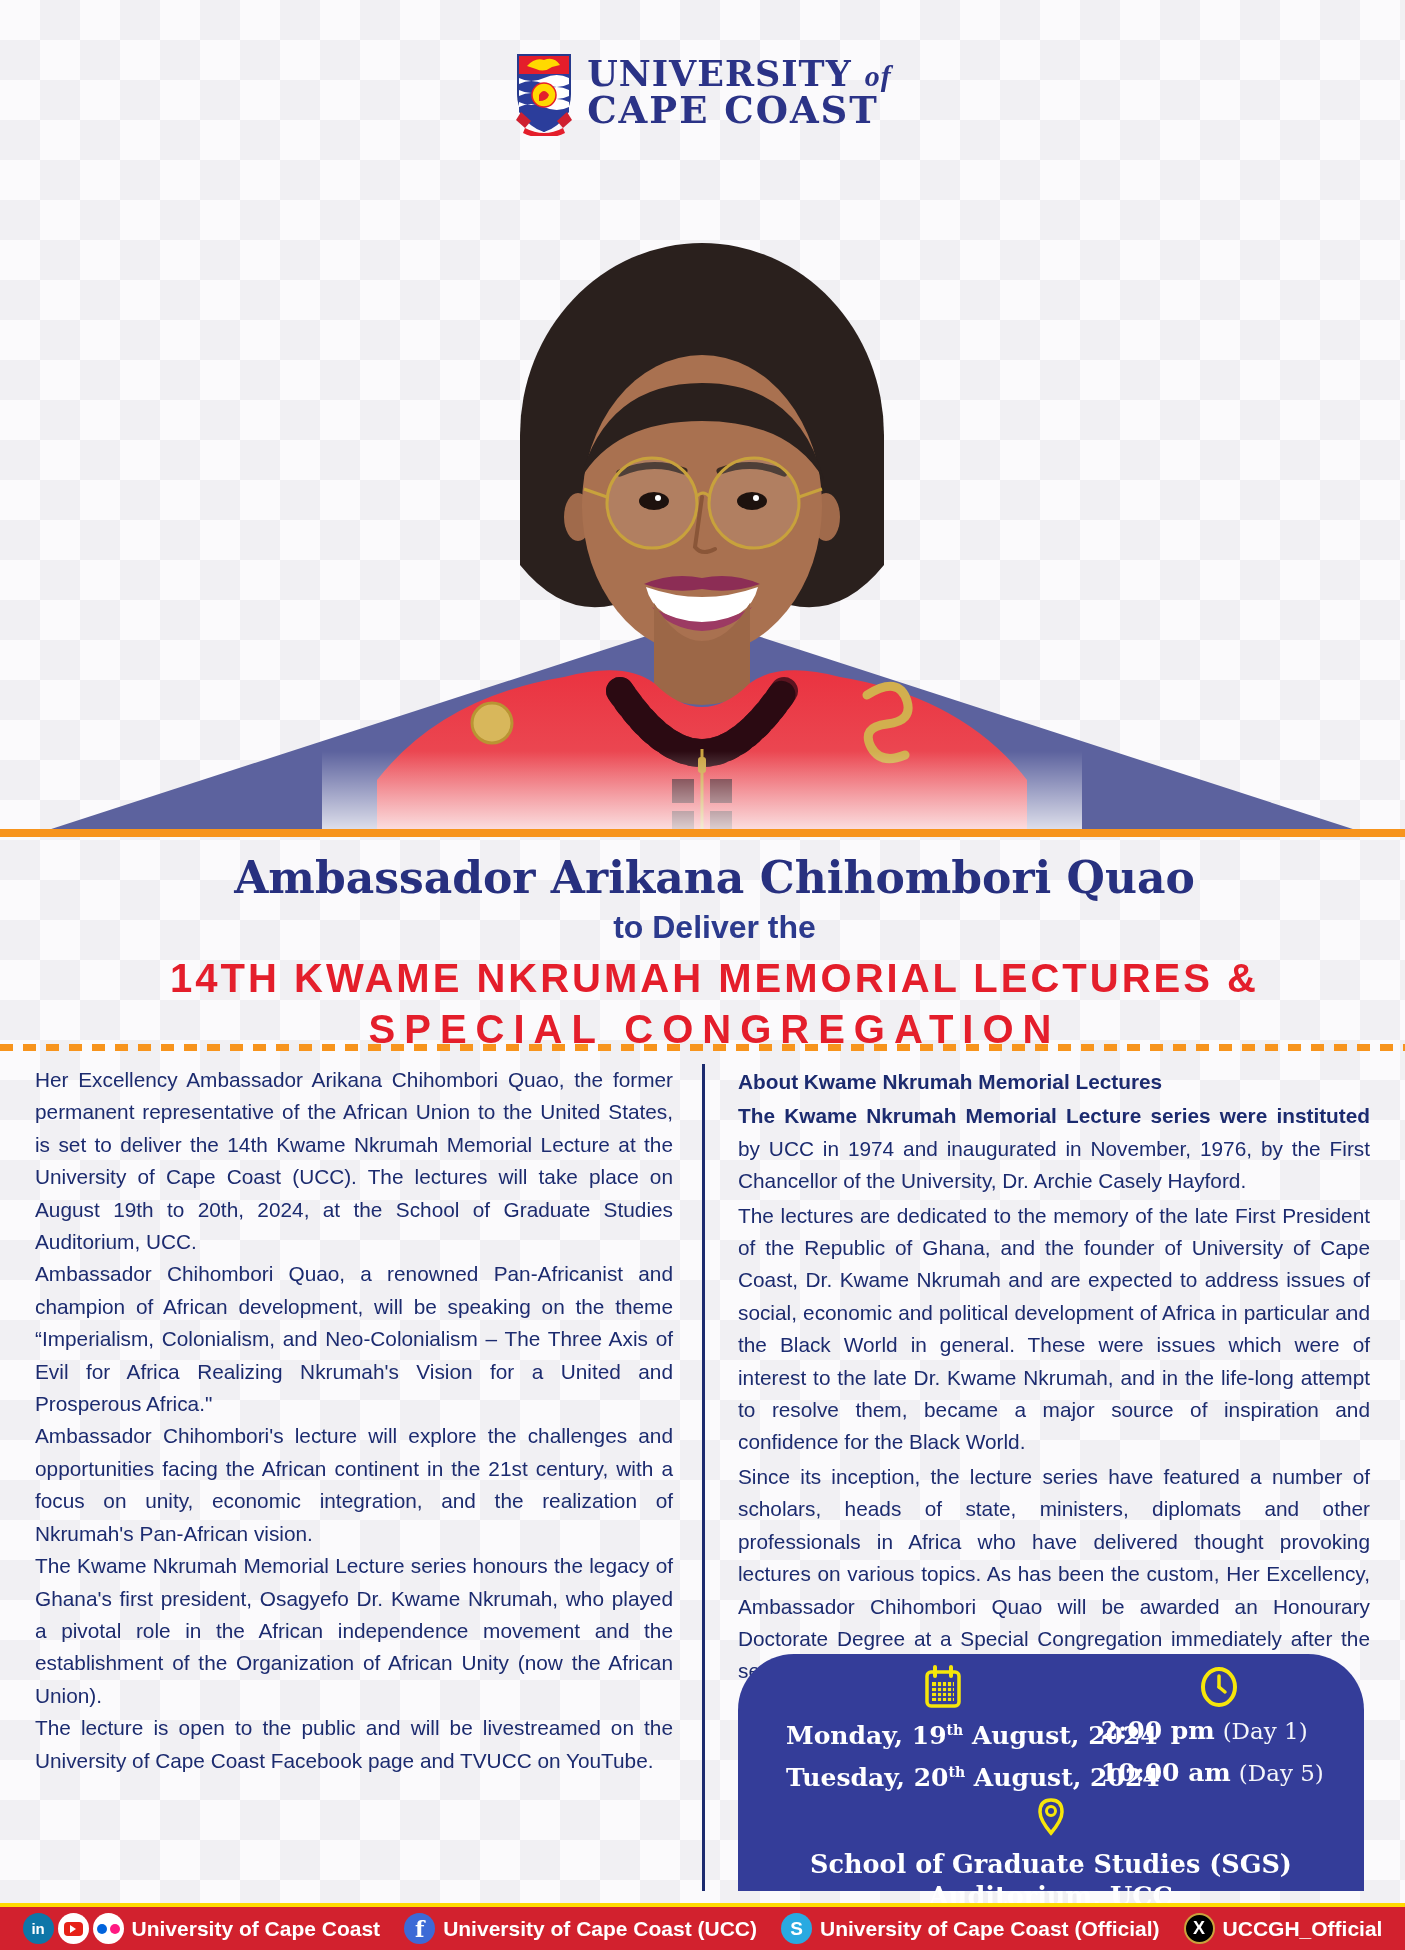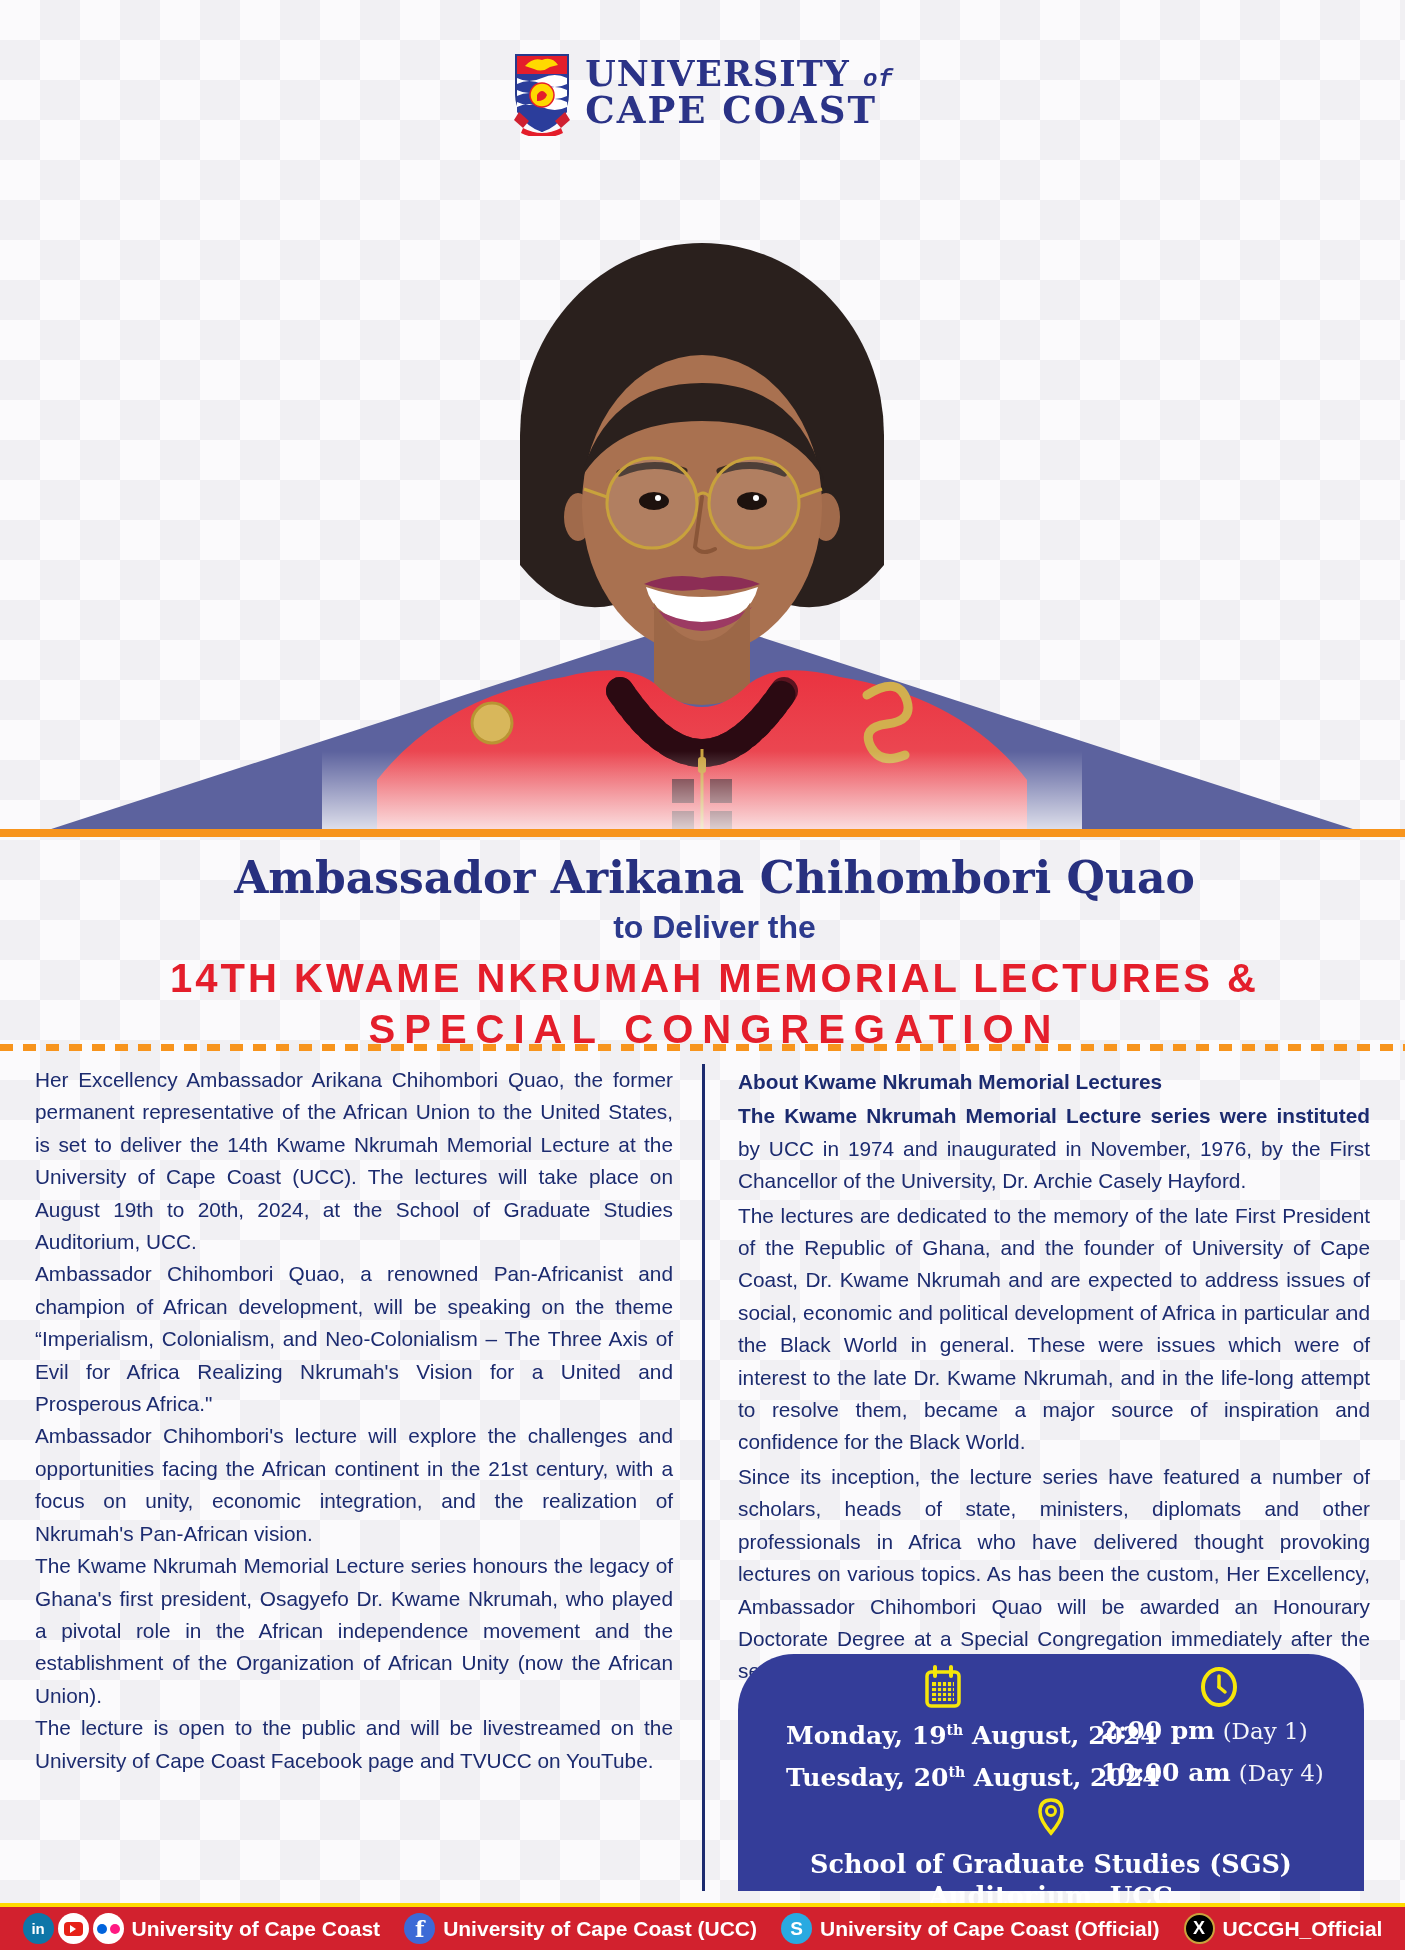--- a/index.html
+++ b/index.html
@@ -12,21 +12,21 @@
       linear-gradient(45deg,#f1f0f3 25%,transparent 25%,transparent 75%,#f1f0f3 75%);
     background-position:0 0,40px 40px;
     background-size:80px 80px;}
 
   
   .header{position:absolute;top:50px;left:0;width:100%;display:flex;
           justify-content:center;align-items:center;gap:12px;}
   .crest{width:62px;height:86px;}
   .uni-name{color:#2b3387;font-family:"DejaVu Serif",serif;font-weight:bold;line-height:1.02;}
   .uni-line1{font-size:35px;letter-spacing:1px;}
-  .uni-line1 .of{font-style:italic;font-family:Liberation Mono, monospace;font-weight:bold;font-size:24px;}
+  .uni-line1 .of{font-style:italic;font-family:Liberation Serif, serif;font-weight:bold;font-size:30px;}
   .uni-line2{font-size:37px;letter-spacing:2px;}
 
   
   .trapezoid{position:absolute;left:42px;top:618px;width:1320px;height:214px;
     background:#5c629e;-webkit-clip-path:polygon(50% 0,100% 100%,0 100%);
     clip-path:polygon(50% 0,100% 100%,0 100%);}
   .portrait{position:absolute;left:322px;top:135px;width:760px;height:700px;}
   .orange-line{position:absolute;left:0;top:829px;width:100%;height:8px;background:#f7941d;}
 
   
@@ -206,21 +206,21 @@
           <div class="eb-icon-cell">
             <svg width="44" height="46" viewBox="0 0 44 46">
               <ellipse cx="22" cy="23" rx="16" ry="18" fill="none" stroke="#f6e60a" stroke-width="4"></ellipse>
               <line x1="22" y1="23" x2="22" y2="12" stroke="#f6e60a" stroke-width="3.5" stroke-linecap="round"></line>
               <line x1="22" y1="23" x2="28" y2="28" stroke="#f6e60a" stroke-width="3.5" stroke-linecap="round"></line>
             </svg>
           </div>
           <div class="eb-date"><span>Monday, 19</span><sup>th</sup><span> August, 2024</span></div>
           <div class="eb-time"><span class="t">2:00 pm</span> <span class="d">(Day 1)</span></div>
           <div class="eb-date"><span>Tuesday, 20</span><sup>th</sup><span> August, 2024</span></div>
-          <div class="eb-time"><span class="t">10:00 am</span> <span class="d">(Day 4)</span></div>
+          <div class="eb-time"><span class="t">10:00 am</span> <span class="d">(Day 5)</span></div>
         </div>
         <div class="eb-center">
           <svg width="34" height="40" viewBox="0 0 34 40">
             <path d="M17,3 q11,0 11,12 q0,8 -11,21 q-11,-13 -11,-21 q0,-12 11,-12 Z" fill="none" stroke="#f6e60a" stroke-width="3.5"></path>
             <circle cx="17" cy="14" r="4.5" fill="none" stroke="#f6e60a" stroke-width="3"></circle>
           </svg>
         </div>
         <div class="eb-venue">School of Graduate Studies (SGS) Auditorium, UCC</div>
         <div class="eb-invite">All are cordially invited!!</div>
       </div>

